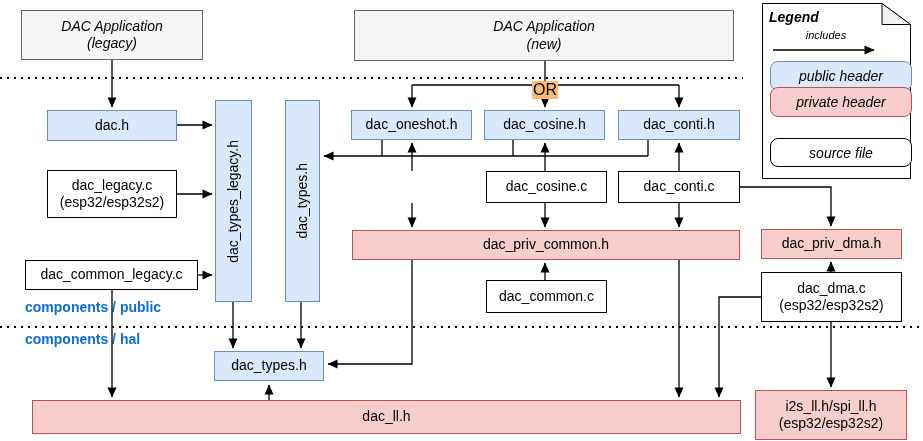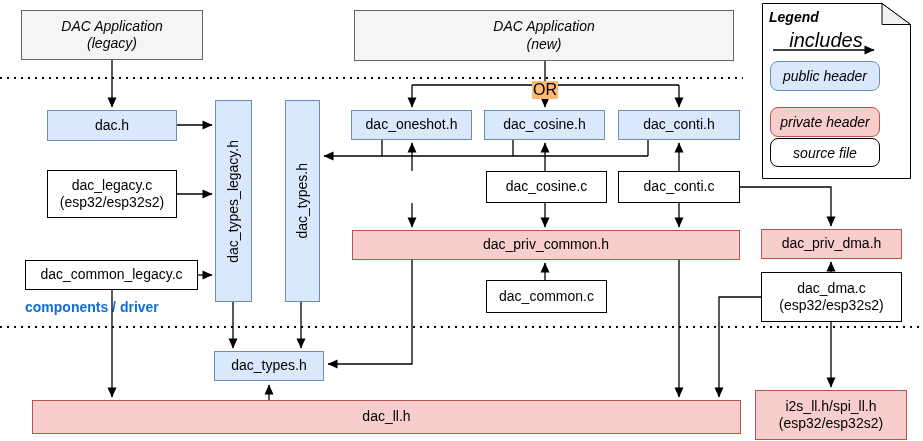--- a/index.html
+++ b/index.html
@@ -16,27 +16,27 @@
   .pink  { background:var(--private-header-fill); border:1px solid var(--private-header-stroke); }
   .gray  { background:var(--app-fill);            border:1px solid var(--app-stroke);font-style:italic; }
   .white { background:var(--source-fill);         border:1px solid var(--source-stroke); }
   .vert span { writing-mode:vertical-rl; transform:rotate(180deg); white-space:nowrap; }
   .section-label { position:absolute; font-size:14px; font-weight:bold; color:var(--section-label-color); z-index:2; white-space:nowrap; }
   .or-label { position:absolute; left:532px; top:81px; width:26px; text-align:center; font-size:16px; background:#fdba74; z-index:6; }
   .overlay { position:absolute; left:0; top:0; width:923px; height:441px; z-index:5; pointer-events:none; }
   .legend { position:absolute; left:762px; top:3px; width:149px; height:176px; z-index:2;font-style:italic; }
   .legend > svg { position:absolute; left:0; top:0; }
   .legend-title { position:absolute; left:7px; top:6px; font-size:14px; font-weight:bold; }
-  .legend-includes { position:absolute; left:8px; top:26px; width:112px; text-align:center; font-size:20px; }
+  .legend-includes { position:absolute; left:8px; top:26px; width:112px; text-align:center; font-size:11px; }
   .legend-item {
-    position:absolute; left:8px; width:110px; height:30px; border-radius:8px; box-sizing:border-box;
+    position:absolute; left:8px; width:142px; height:30px; border-radius:8px; box-sizing:border-box;
     display:flex; align-items:center; justify-content:center; font-size:14px;
   }
   .li-public  { top:58px;  background:var(--public-header-fill);  border:1px solid var(--public-header-stroke); }
-  .li-private { top:104px;  background:var(--private-header-fill); border:1px solid var(--private-header-stroke); }
+  .li-private { top:84px;  background:var(--private-header-fill); border:1px solid var(--private-header-stroke); }
   .li-source  { top:135px; height:29px; background:var(--source-fill); border:1px solid var(--source-stroke); }
 </style>
 </head>
 <body>
 
 <div class="stage">
 
   <div class="node gray" style="left:21px;top:10px;width:182px;height:50px">
     <span>DAC Application</span>
     <span>(legacy)</span>
@@ -97,21 +97,22 @@
     <span>dac_types.h</span>
   </div>
   <div class="node pink" style="left:32px;top:400px;width:709px;height:34px">
     <span>dac_ll.h</span>
   </div>
   <div class="node pink" style="left:755px;top:390px;width:152px;height:50px">
     <span>i2s_ll.h/spi_ll.h</span>
     <span>(esp32/esp32s2)</span>
   </div>
 
-  <div class="section-label" style="left:25px;top:299px">components / driver</div>
+  <div class="section-label" style="left:25px;top:299px">components / public</div>
+  <div class="section-label" style="left:25px;top:331px">components / hal</div>
 
   <div class="or-label">OR</div>
 
   <div class="legend">
     <svg width="149" height="176" viewBox="0 0 149 176">
       <path d="M0.5,0.5 L120,0.5 L148.5,21.5 L148.5,175.5 L0.5,175.5 Z" fill="#ffffff" stroke="#000000"></path>
       <path d="M120,0.5 L120,21.5 L148.5,21.5 Z" fill="#f2f2f2" stroke="#000000"></path>
       <defs>
         <marker id="lah" viewBox="0 0 12 12" refX="10.5" refY="6" markerWidth="12" markerHeight="12" markerUnits="userSpaceOnUse" orient="auto">
           <path d="M1,1.5 L11,6 L1,10.5 Z" fill="#000000"></path>

